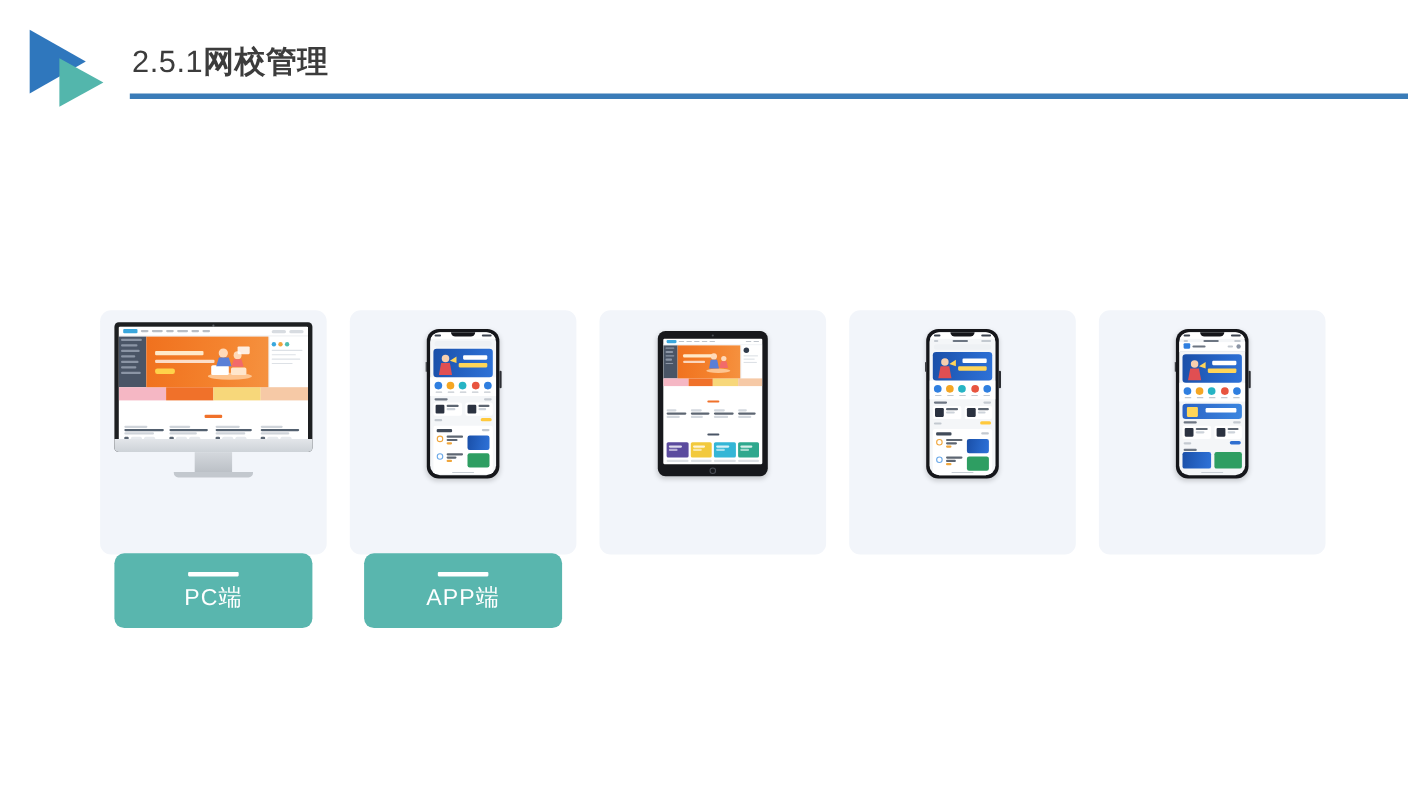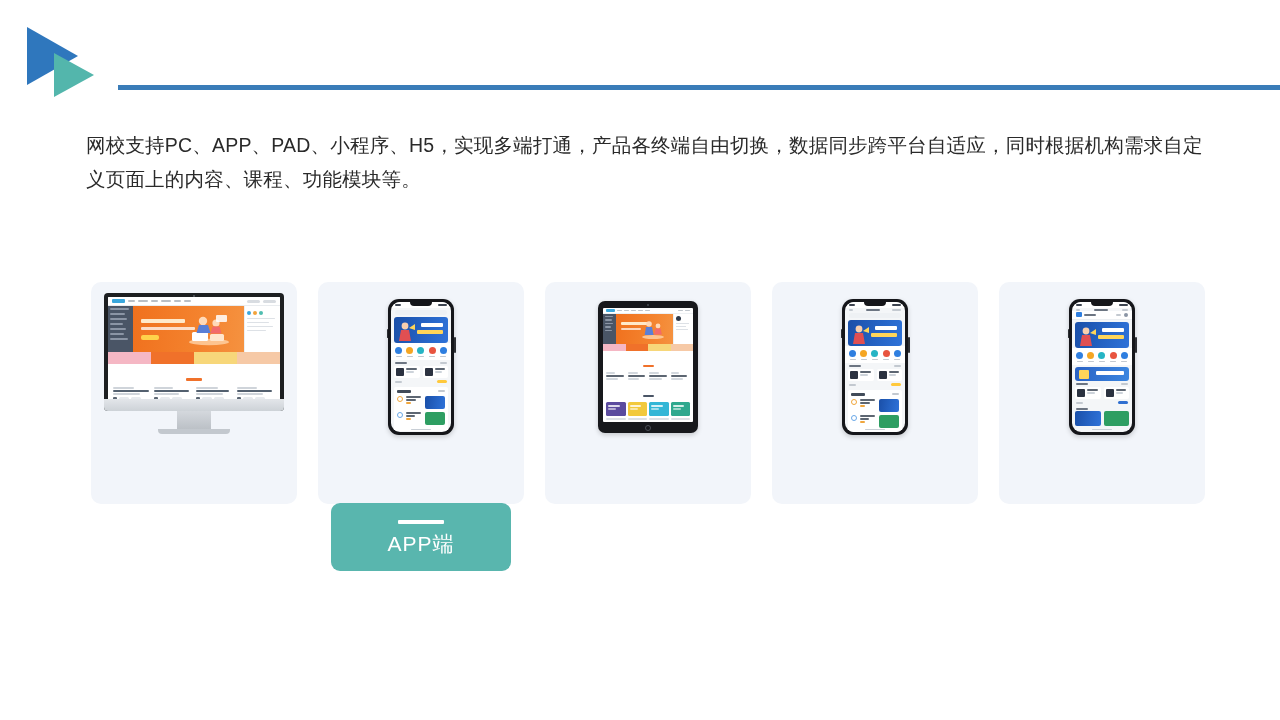--- a/index.html
+++ b/index.html
@@ -205,25 +205,29 @@
 
 <div class="slide">
 
   <div class="header">
 
     <div class="logo-mark">
       <span class="tri-blue"></span>
       <span class="tri-teal"></span>
     </div>
 
+    <div class="title-wrap">
+      <div class="slide-title">
+        <span class="num">2.5.1</span><span class="name">网校管理</span>
+      </div>
+    </div>
     <div class="title-rule"></div>
 
   </div>
 
-  <div class="body-text">网校支持PC、APP、PAD、小程序、H5，实现多端打通，产品各终端自由切换，数据同步跨平台自适应，同时根据机构需求自定义页面上的内容、课程、功能模块等。</div>
 
   <div class="cards">
 
     <div class="card">
       <div class="device-slot">
         <div class="imac">
           <div class="imac-screen">
             <span class="imac-cam"></span>
             <div class="imac-inner mini">
               <div class="pc-topbar">
@@ -327,20 +331,24 @@
                     </div>
                 </div>
               </div>
             </div>
             <div class="imac-chin"></div>
           </div>
           <div class="imac-neck"></div>
           <div class="imac-foot"></div>
         </div>
       </div>
+      <div class="card-label">
+        <span class="label-dash"></span>
+        <span class="label-text">PC端</span>
+      </div>
     </div>
 
     <div class="card">
       <div class="device-slot">
         <div class="iphone">
           <span class="iphone-notch"></span>
           <span class="iphone-btn-r"></span>
           <span class="iphone-btn-l"></span>
           <div class="iphone-scr mini">
             <div class="ph-status">

